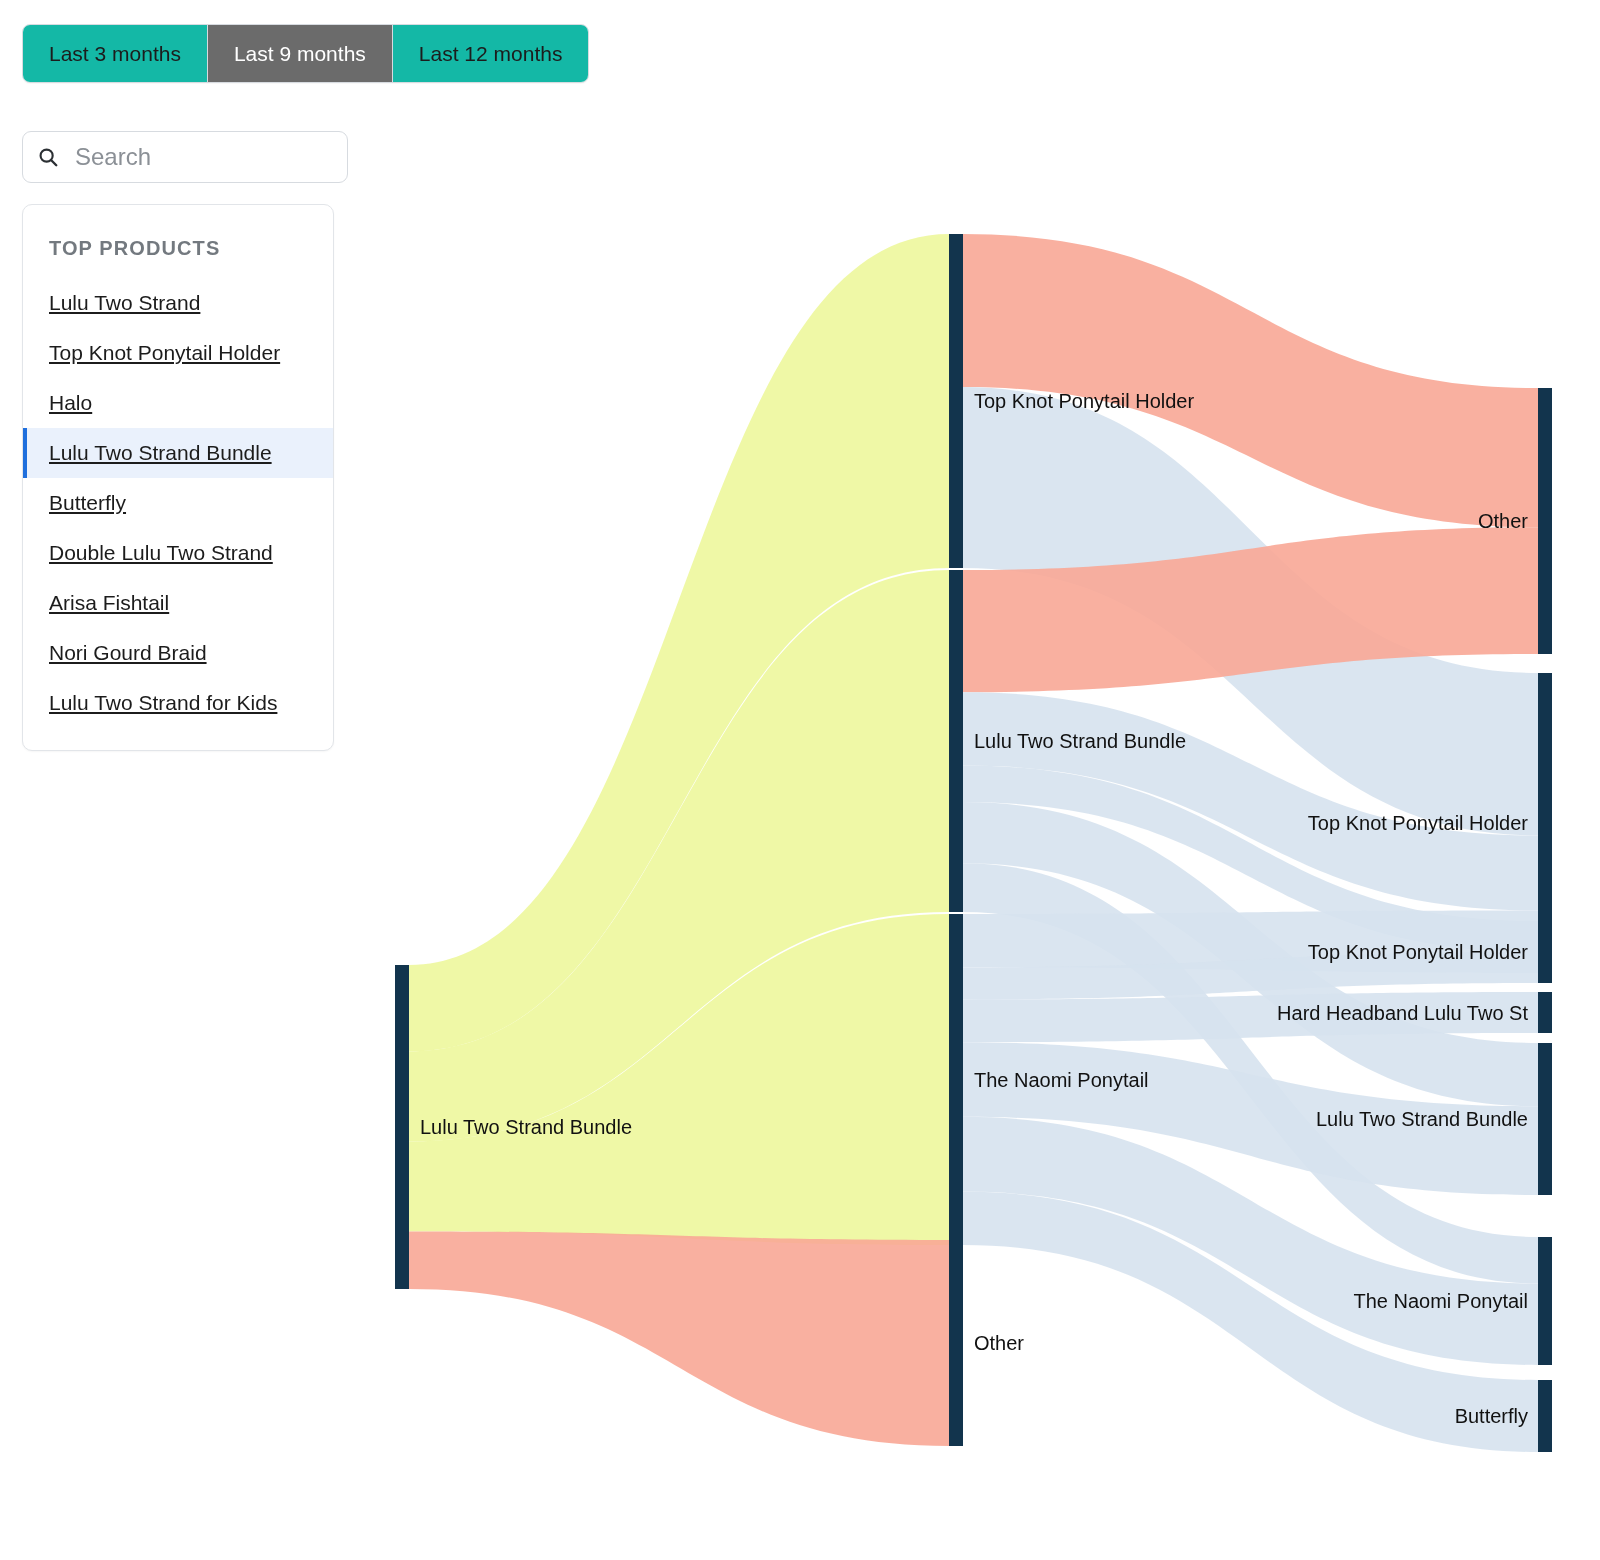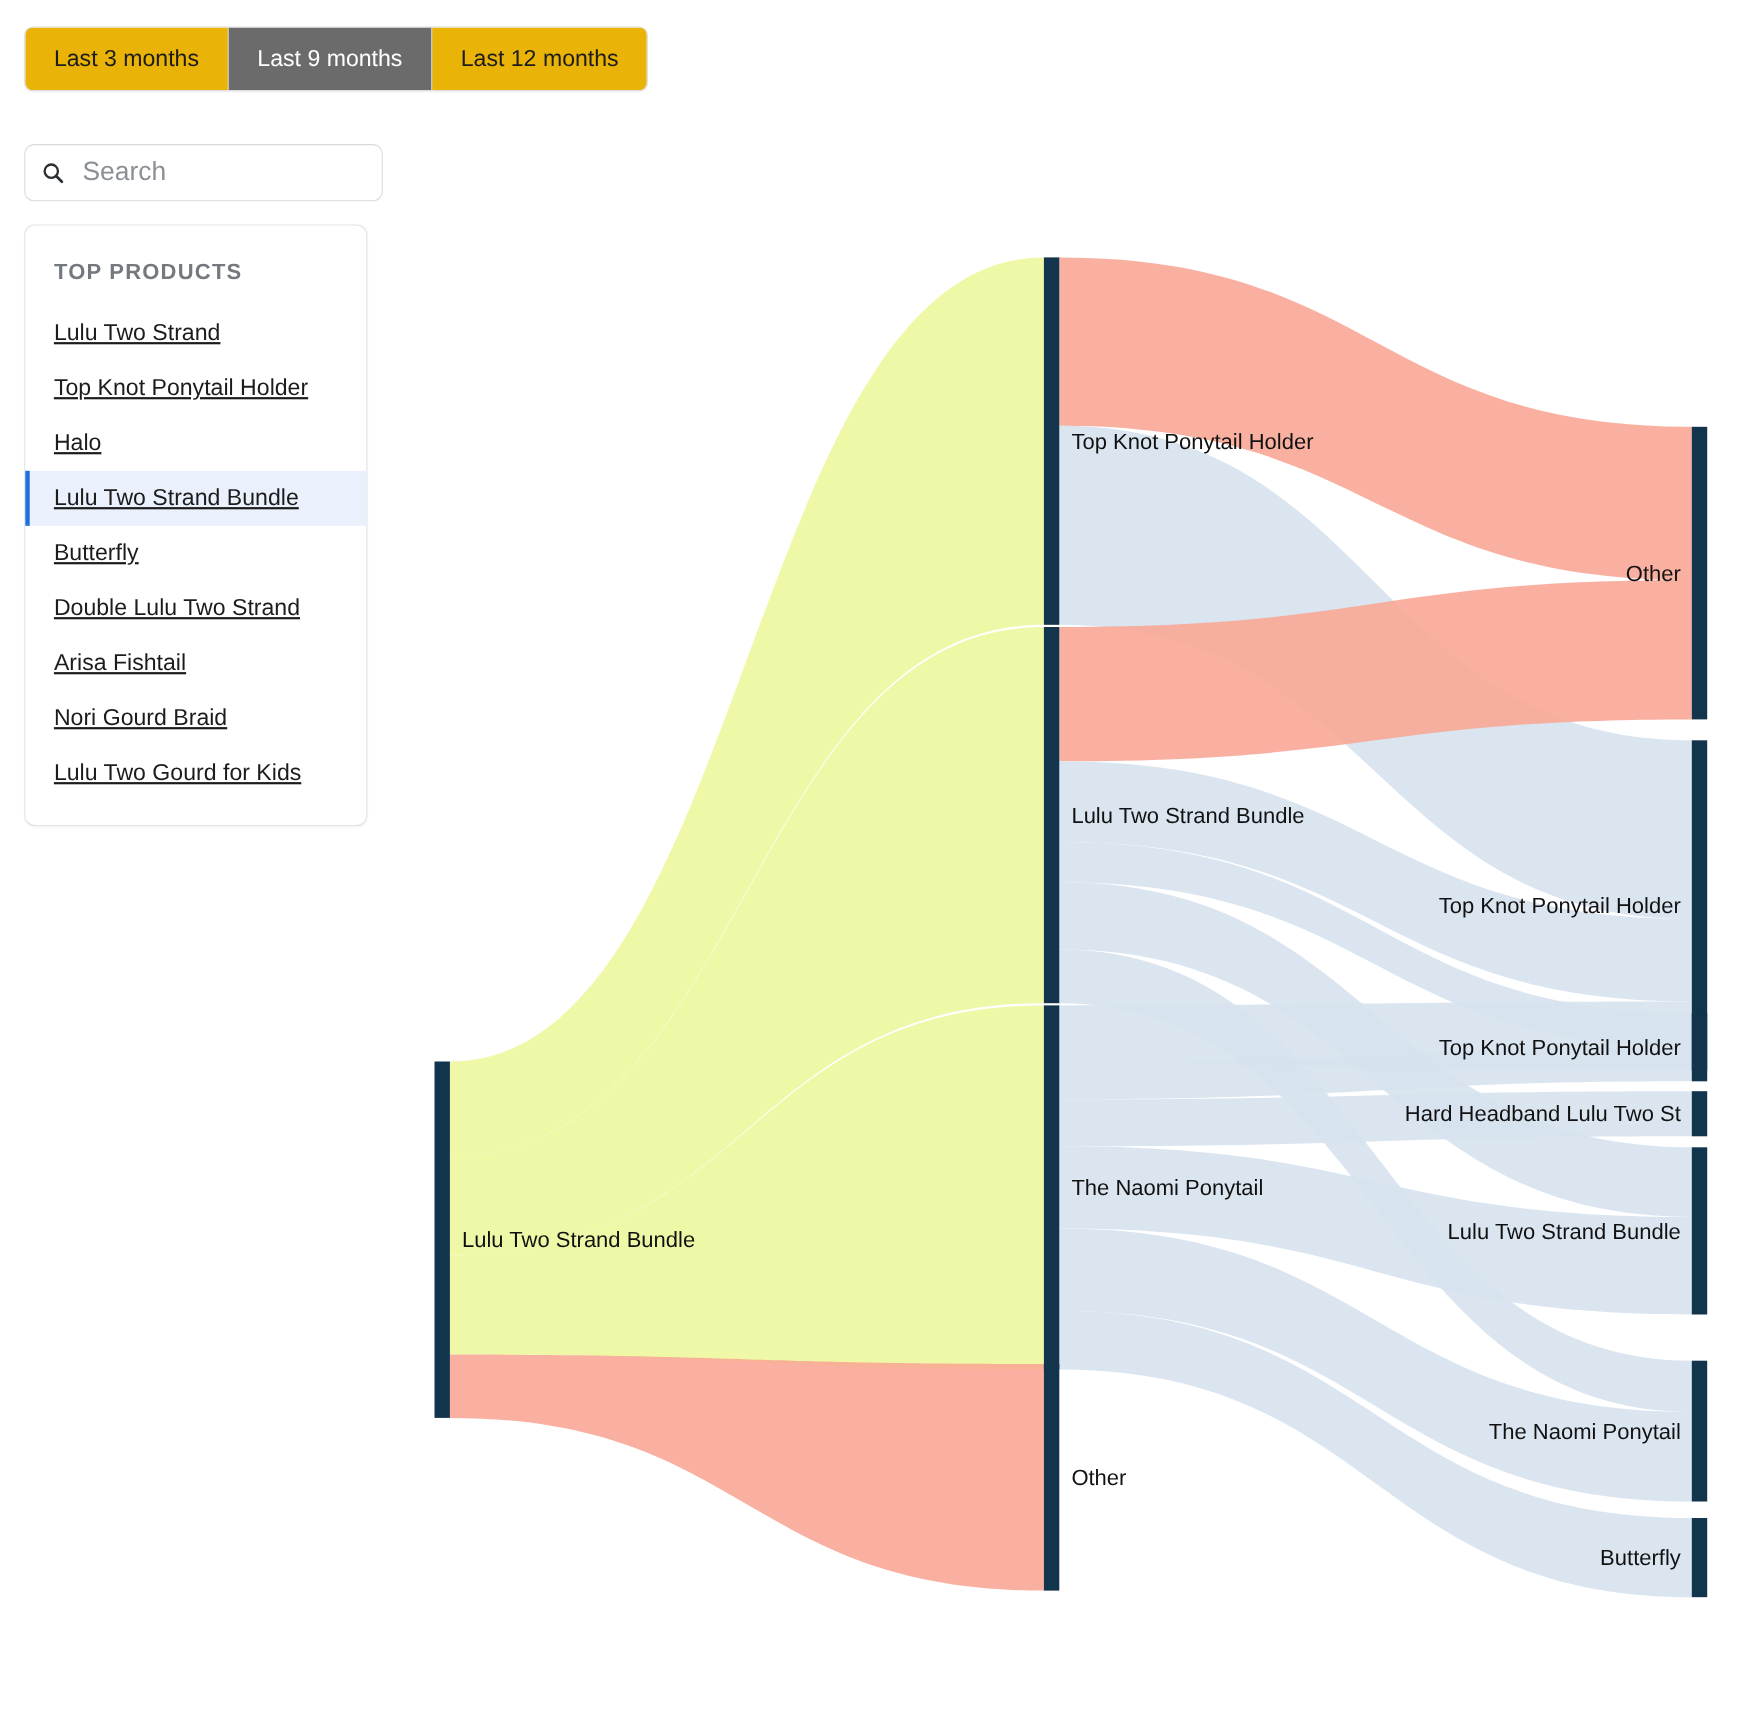--- a/index.html
+++ b/index.html
@@ -20,21 +20,21 @@
     border-radius:8px;
     overflow:hidden;
     background:#fff;
     box-shadow:0 1px 1px rgba(0,0,0,.03);
   }
   .seg{
     font-size:21px;
     line-height:1;
     padding:18px 26px;
     color:#1c1c1c;
-    background:#eab308;
+    background:#14b8a6;
     cursor:pointer;
     white-space:nowrap;
     border-right:1px solid #d7dbe0;
     user-select:none;
   }
   .seg:last-child{border-right:none;}
   .seg.active{background:#6b6b6b;color:#ffffff;}
 
   
   .search-box{
@@ -116,21 +116,21 @@
 <div class="list-card">
   <div class="list-title">TOP PRODUCTS</div>
   <div class="list-item">Lulu Two Strand</div>
   <div class="list-item">Top Knot Ponytail Holder</div>
   <div class="list-item">Halo</div>
   <div class="list-item selected">Lulu Two Strand Bundle</div>
   <div class="list-item">Butterfly</div>
   <div class="list-item">Double Lulu Two Strand</div>
   <div class="list-item">Arisa Fishtail</div>
   <div class="list-item">Nori Gourd Braid</div>
-  <div class="list-item">Lulu Two Gourd for Kids</div>
+  <div class="list-item">Lulu Two Strand for Kids</div>
 </div>
 
 <svg class="sankey" viewBox="0 0 1600 1560">
   <g id="sankey-links">
       <path d="M409,965 C679,965 679,234 949,234 L949,568 C679,568 679,1051.4 409,1051.4 Z" fill="#edf79c" fill-opacity="0.9"></path>
       <path d="M409,1051.4 C679,1051.4 679,570 949,570 L949,912 C679,912 679,1141.4 409,1141.4 Z" fill="#edf79c" fill-opacity="0.9"></path>
       <path d="M409,1141.4 C679,1141.4 679,914 949,914 L949,1245 C679,1245 679,1231.4 409,1231.4 Z" fill="#edf79c" fill-opacity="0.9"></path>
       <path d="M409,1231.4 C679,1231.4 679,1240 949,1240 L949,1446 C679,1446 679,1289 409,1289 Z" fill="#f8a796" fill-opacity="0.9"></path>
       <path d="M963,234 C1250.5,234 1250.5,388 1538,388 L1538,527.3333333333334 C1250.5,527.3333333333334 1250.5,387.0833333333333 963,387.0833333333333 Z" fill="#f8a796" fill-opacity="0.9"></path>
       <path d="M963,387.0833333333333 C1250.5,387.0833333333333 1250.5,673 1538,673 L1538,835.5 C1250.5,835.5 1250.5,568 963,568 Z" fill="#d6e2ee" fill-opacity="0.9"></path>

